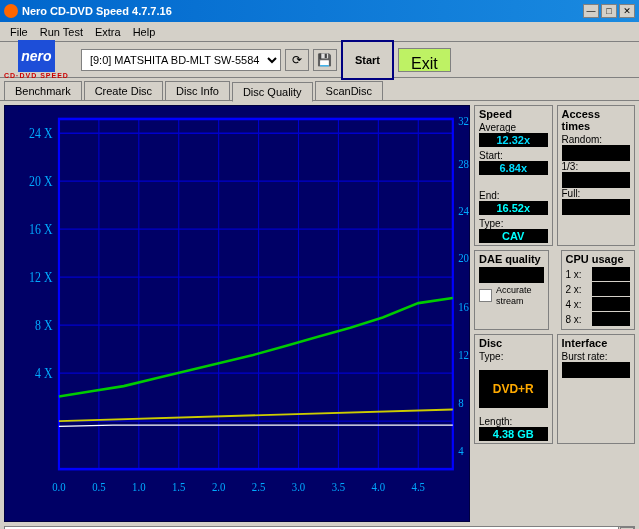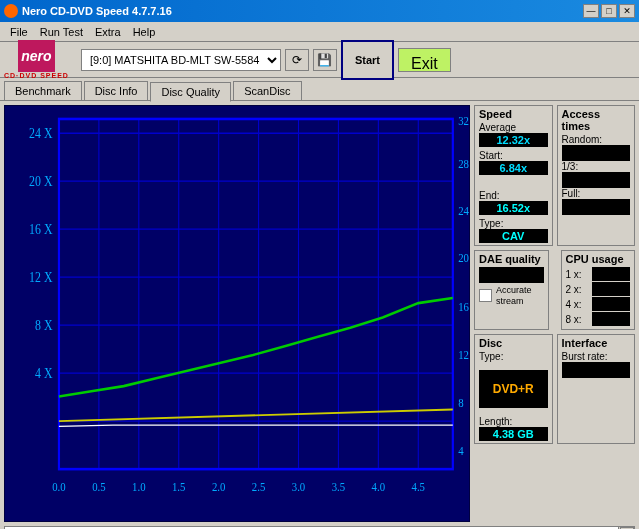--- a/index.html
+++ b/index.html
@@ -308,35 +308,36 @@
 <div class="menu-bar">
   <span class="menu-item">File</span>
   <span class="menu-item">Run Test</span>
   <span class="menu-item">Extra</span>
   <span class="menu-item">Help</span>
 </div>
 
 <div class="toolbar">
   <div class="logo-area">
     <div style="display:flex;align-items:center;gap:2px;">
-      <div style="background:#be185d;color:white;font-weight:bold;font-size:14px;font-style:italic;padding:8px 3px;">nero</div>
+      <div style="background:#1d4ed8;color:white;font-weight:bold;font-size:14px;font-style:italic;padding:8px 3px;">nero</div>
     </div>
     <div style="font-size:7px;font-weight:bold;color:#cc0000;letter-spacing:1px;">CD·DVD SPEED</div>
   </div>
   <select class="drive-select">
     <option>[9:0]  MATSHITA BD-MLT SW-5584 1.01</option>
   </select>
   <div class="toolbar-icon-btn">⟳</div>
   <div class="toolbar-icon-btn">💾</div>
   <button class="start-btn">Start</button>
   <button class="exit-btn">Exit</button>
 </div>
 
 <div class="tab-bar">
   <div class="tab">Benchmark</div>
+  <div class="tab">Create Disc</div>
   <div class="tab">Disc Info</div>
   <div class="tab active">Disc Quality</div>
   <div class="tab">ScanDisc</div>
 </div>
 
 <div class="main-content">
 
   <div class="chart-container">
     <div class="chart-inner">
       <svg class="chart-svg" viewBox="0 0 430 320" preserveAspectRatio="none">

